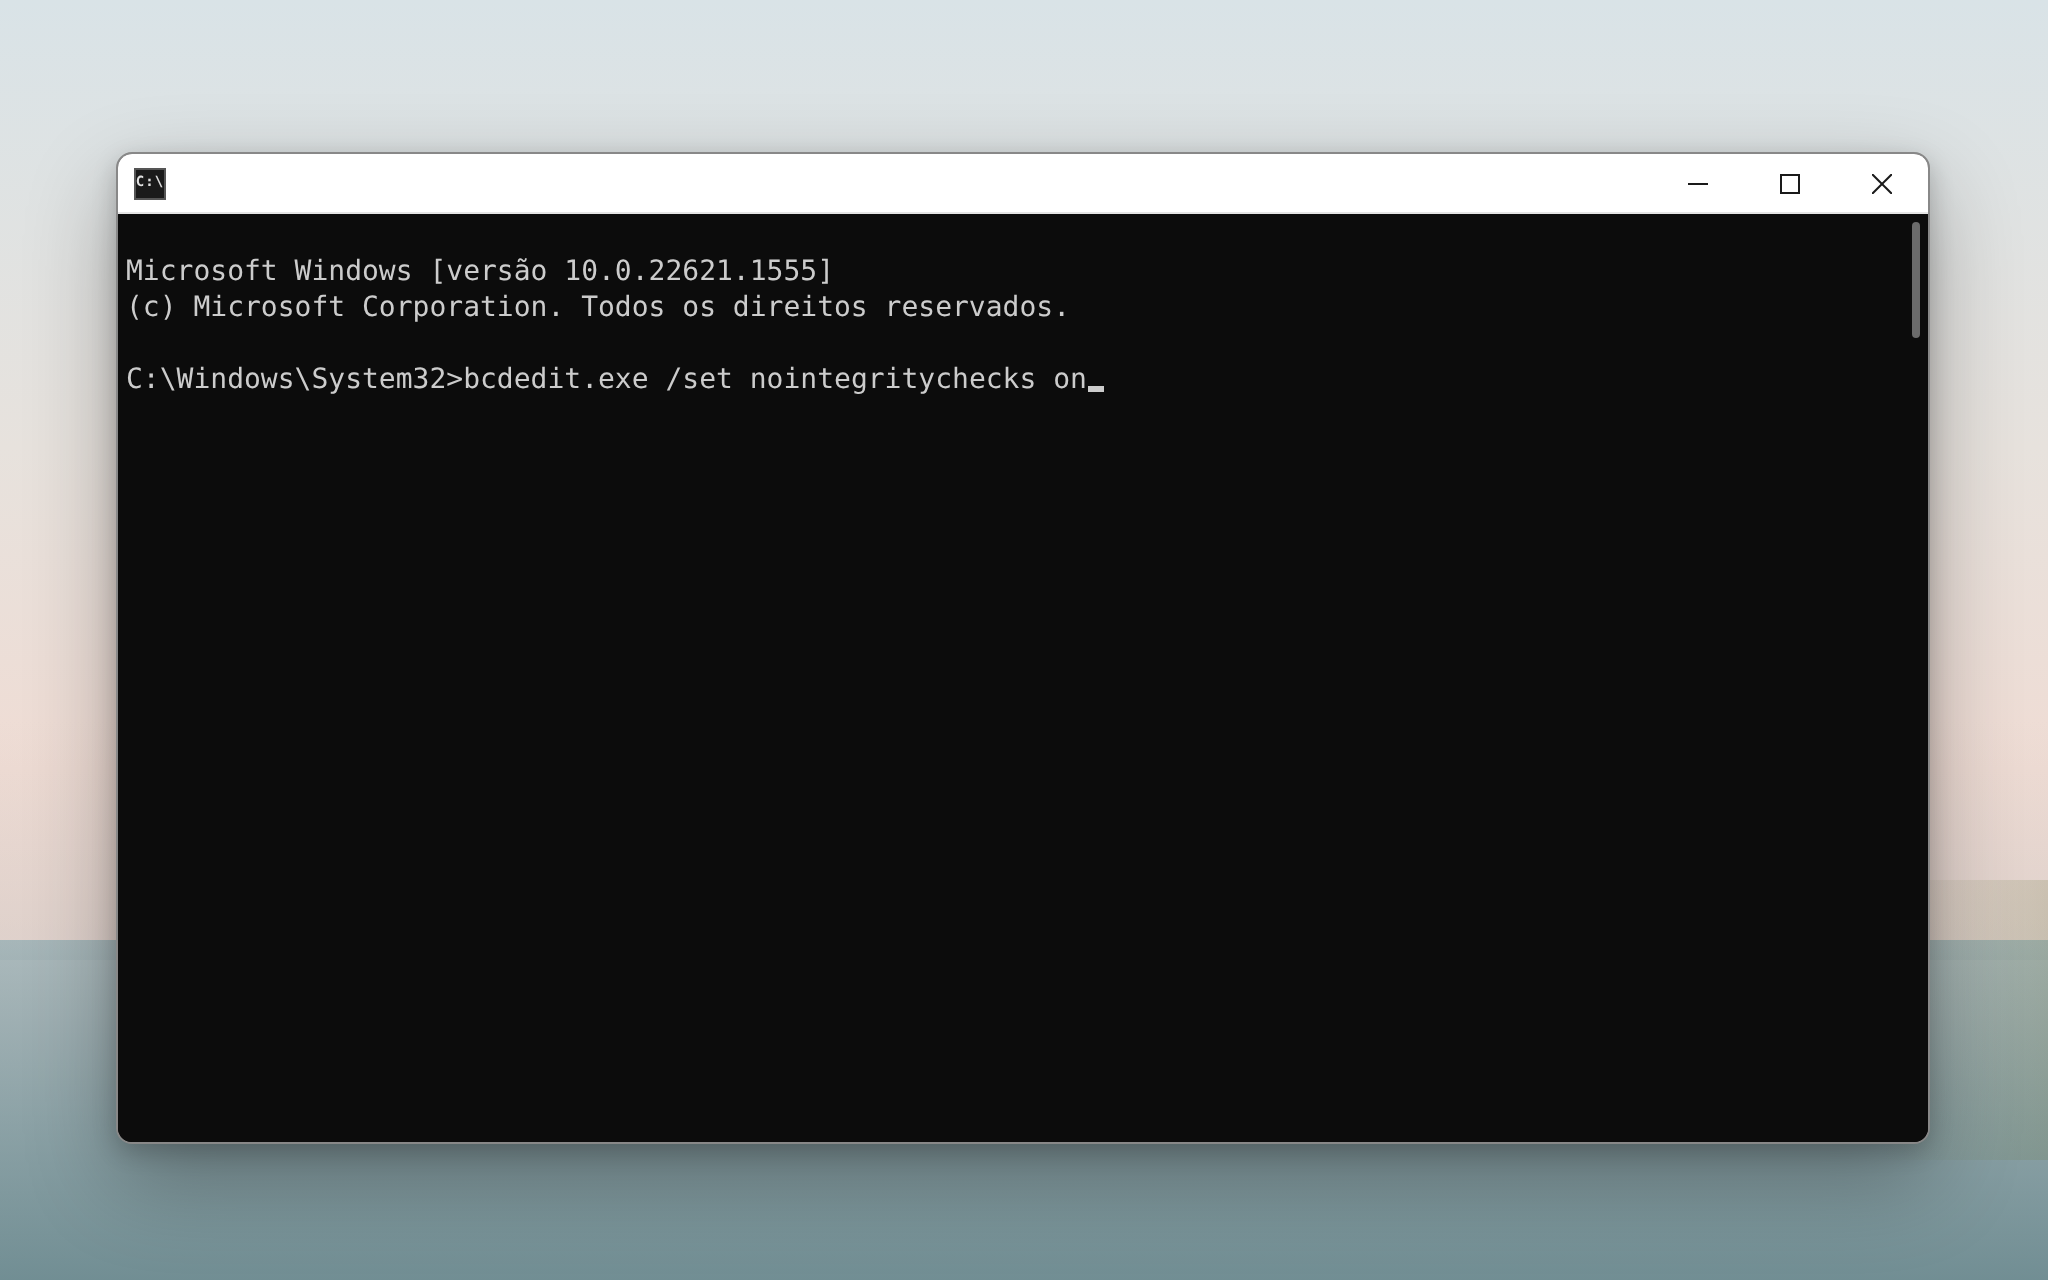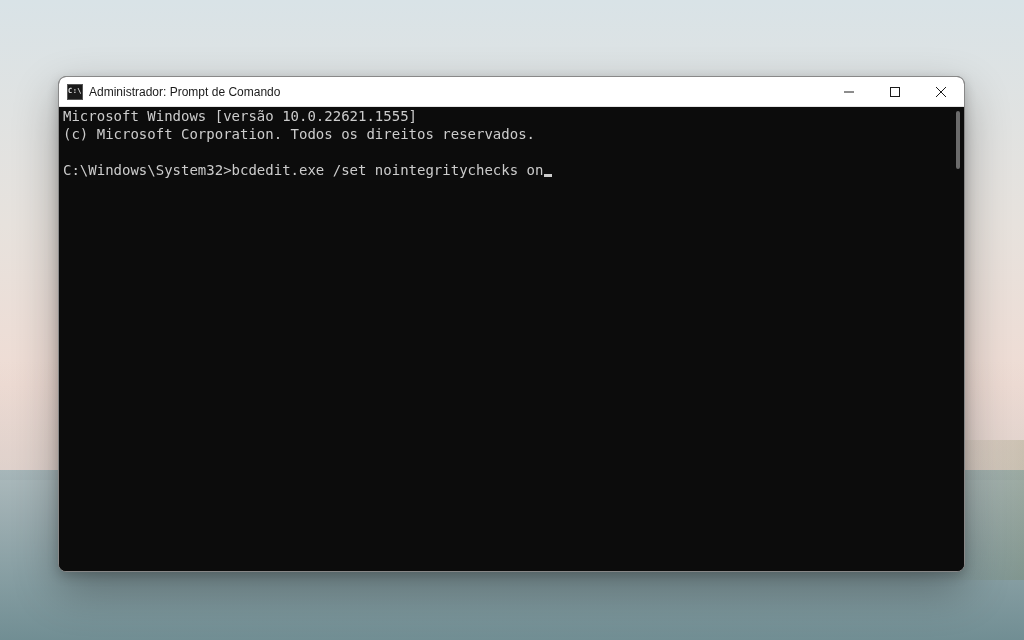--- a/index.html
+++ b/index.html
@@ -71,21 +71,21 @@
     align-items: center;
     justify-content: center;
     color: #1a1a1a;
   }
   .titlebar svg { width: 10px; height: 10px; display: block; }
 
   .terminal-wrap {
     flex: 1 1 auto;
     background: #0c0c0c;
     position: relative;
-    padding: 0 0 4px 4px;
+    padding: 20px 0 4px 4px;
     overflow: hidden;
   }
   .terminal {
     color: #cccccc;
     font: 14px/18px Consolas, "Lucida Console", monospace;
     white-space: pre;
   }
   .prompt-line { display: inline; }
   .cursor {
     display: inline-block;
@@ -112,21 +112,20 @@
 <body>
 
 <div class="desktop">
 
   <div class="window">
 
     <div class="titlebar">
       <div class="icon-box">
         <span>C:\</span>
       </div>
-      <div class="title">Administrador: Prompt de Comando</div>
       <div class="spacer"></div>
 
       <div class="win-btn">
         <svg viewBox="0 0 10 10">
           <line x1="0" y1="5" x2="10" y2="5" stroke="currentColor" stroke-width="1"></line>
         </svg>
       </div>
       <div class="win-btn">
         <svg viewBox="0 0 10 10">
           <rect x="0.5" y="0.5" width="9" height="9" fill="none" stroke="currentColor" stroke-width="1"></rect>

